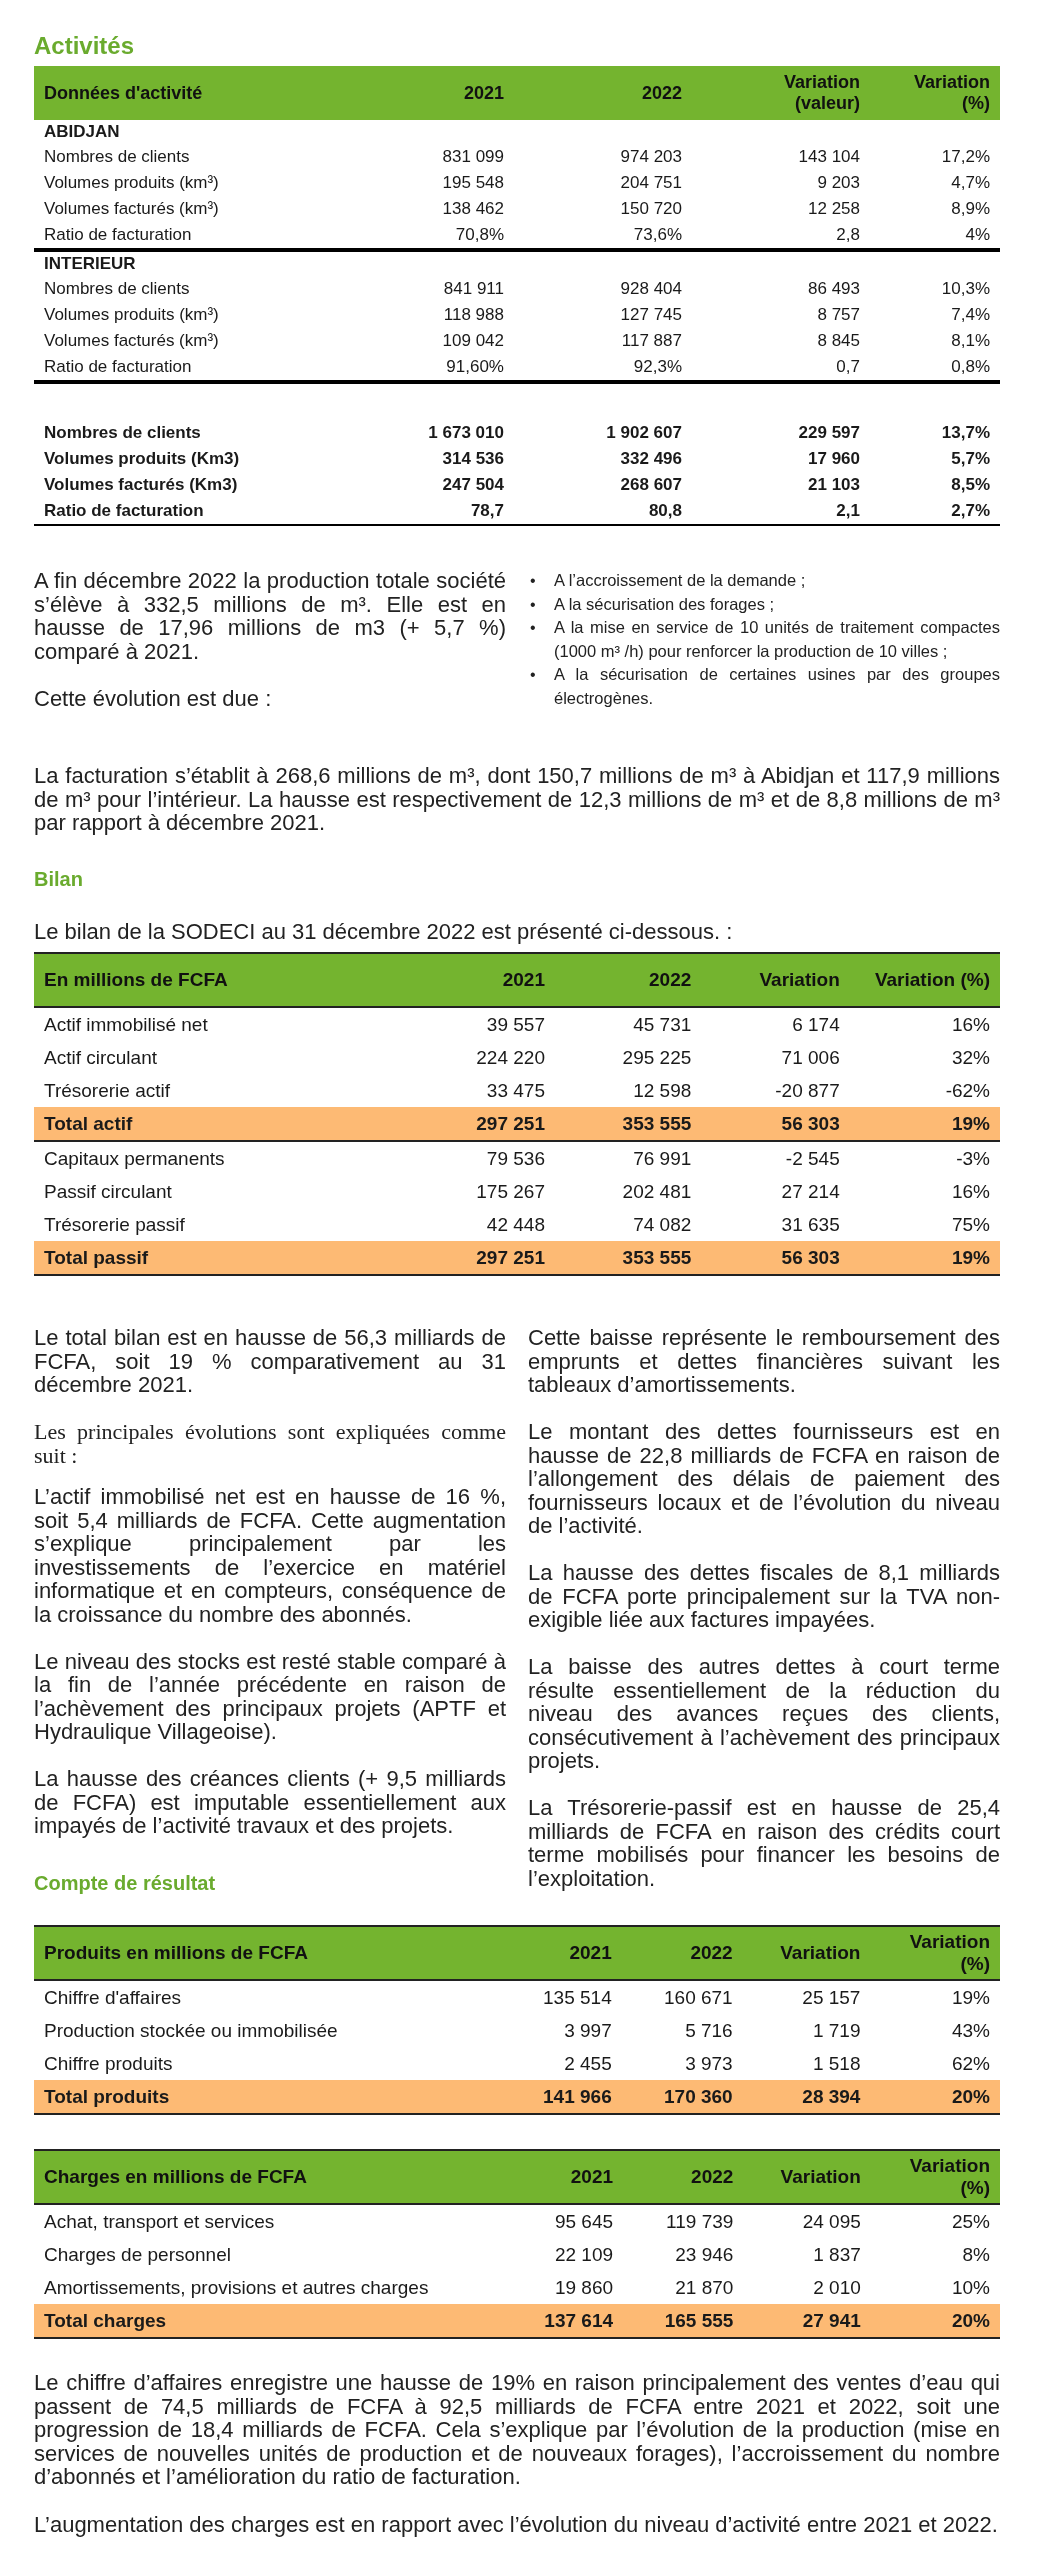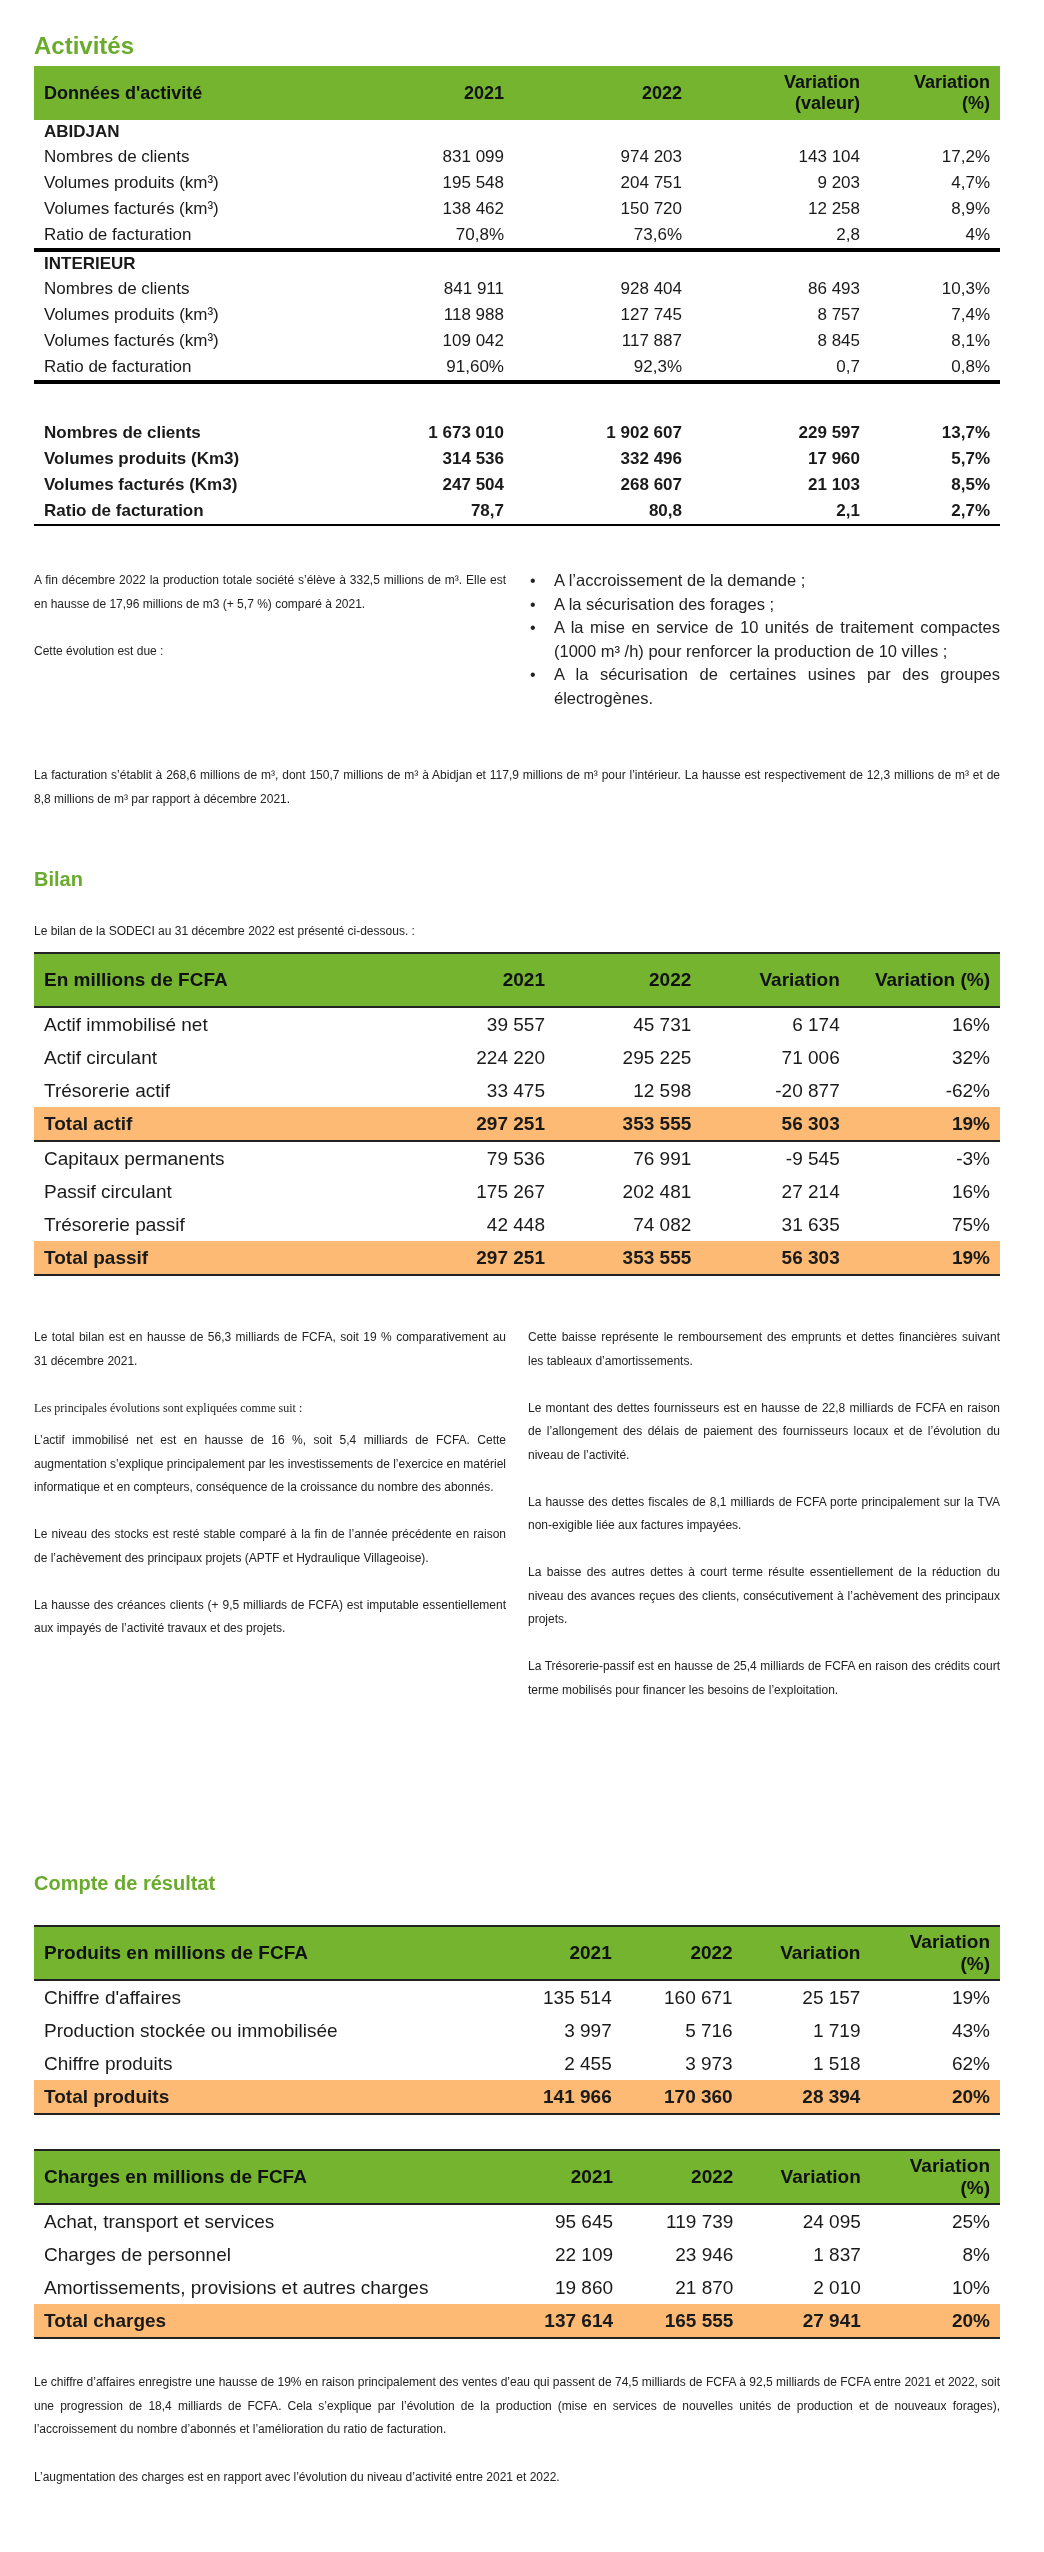--- a/index.html
+++ b/index.html
@@ -44,21 +44,21 @@
   #t-act tr.endline td { padding: 0; height: 0; border-top: 2px solid #000; }
 
   
   .fin { font-size: 19px; }
   .fin thead tr.hdr th { height: 54px; font-size: 19px; line-height: 22px; border-top: 2px solid #222; border-bottom: 2px solid #222; }
   .fin td { padding: 0 10px; height: 33px; line-height: 33px; }
   .fin tr.tot td { background: #fdba74; font-weight: bold; }
   .fin tr.tot.bordered td { border-bottom: 2px solid #222; }
 
   p.body {
-    font-size: 12px;
+    font-size: 22px;
     line-height: 23.5px;
     color: #222;
     text-align: justify;
     font-family: "Liberation Sans", sans-serif;
   }
   .cols { display: flex; justify-content: space-between; }
   .col { width: 470px; }
   ul.bullets { list-style: none; }
   ul.bullets li { position: relative; padding-left: 24px; font-size: 16.5px; line-height: 23.5px; text-align: justify; color: #222; }
   ul.bullets li .dot { position: absolute; left: 0; top: 0; font-size: 16px; }
@@ -259,21 +259,21 @@
           <td>Total actif</td>
           <td class="num">297 251</td>
           <td class="num">353 555</td>
           <td class="num">56 303</td>
           <td class="num">19%</td>
         </tr>
         <tr>
           <td>Capitaux permanents</td>
           <td class="num">79 536</td>
           <td class="num">76 991</td>
-          <td class="num">-9 545</td>
+          <td class="num">-2 545</td>
           <td class="num">-3%</td>
         </tr>
         <tr>
           <td>Passif circulant</td>
           <td class="num">175 267</td>
           <td class="num">202 481</td>
           <td class="num">27 214</td>
           <td class="num">16%</td>
         </tr>
         <tr>
@@ -290,21 +290,21 @@
           <td class="num">56 303</td>
           <td class="num">19%</td>
         </tr>
       </tbody>
   </table>
 
   <div class="cols" style="position:absolute; top:1326px; left:0; width:966px;gap:18px;">
     <div class="col" id="bilan-left" style="width:472px;">
         <p class="body">Le total bilan est en hausse de 56,3 milliards de FCFA, soit 19 % comparativement au 31 décembre 2021.</p>
         <p class="body" style="margin-top: 23.5px; font-family: Liberation Serif, serif;">Les principales évolutions sont expliquées comme suit :</p>
-        <p class="body" style="margin-top: 9px;">L’actif immobilisé net est en hausse de 16 %, soit 5,4 milliards de FCFA. Cette augmentation s’explique principalement par les investissements de l’exercice en matériel informatique et en compteurs, conséquence de la croissance du nombre des abonnés.</p>
+        <p class="body" style="margin-top: 18px;">L’actif immobilisé net est en hausse de 16 %, soit 5,4 milliards de FCFA. Cette augmentation s’explique principalement par les investissements de l’exercice en matériel informatique et en compteurs, conséquence de la croissance du nombre des abonnés.</p>
         <p class="body" style="margin-top: 23.5px;">Le niveau des stocks est resté stable comparé à la fin de l’année précédente en raison de l’achèvement des principaux projets (APTF et Hydraulique Villageoise).</p>
         <p class="body" style="margin-top: 23.5px;">La hausse des créances clients (+ 9,5 milliards de FCFA) est imputable essentiellement aux impayés de l’activité travaux et des projets.</p>
       </div>
     <div class="col" id="bilan-right" style="width:472px;">
         <p class="body">Cette baisse représente le remboursement des emprunts et dettes financières suivant les tableaux d’amortissements.</p>
         <p class="body" style="margin-top: 23.5px;">Le montant des dettes fournisseurs est en hausse de 22,8 milliards de FCFA en raison de l’allongement des délais de paiement des fournisseurs locaux et de l’évolution du niveau de l’activité.</p>
         <p class="body" style="margin-top: 23.5px;">La hausse des dettes fiscales de 8,1 milliards de FCFA porte principalement sur la TVA non-exigible liée aux factures impayées.</p>
         <p class="body" style="margin-top: 23.5px;">La baisse des autres dettes à court terme résulte essentiellement de la réduction du niveau des avances reçues des clients, consécutivement à l’achèvement des principaux projets.</p>
         <p class="body" style="margin-top: 23.5px;">La Trésorerie-passif est en hausse de 25,4 milliards de FCFA en raison des crédits court terme mobilisés pour financer les besoins de l’exploitation.</p>
       </div>

